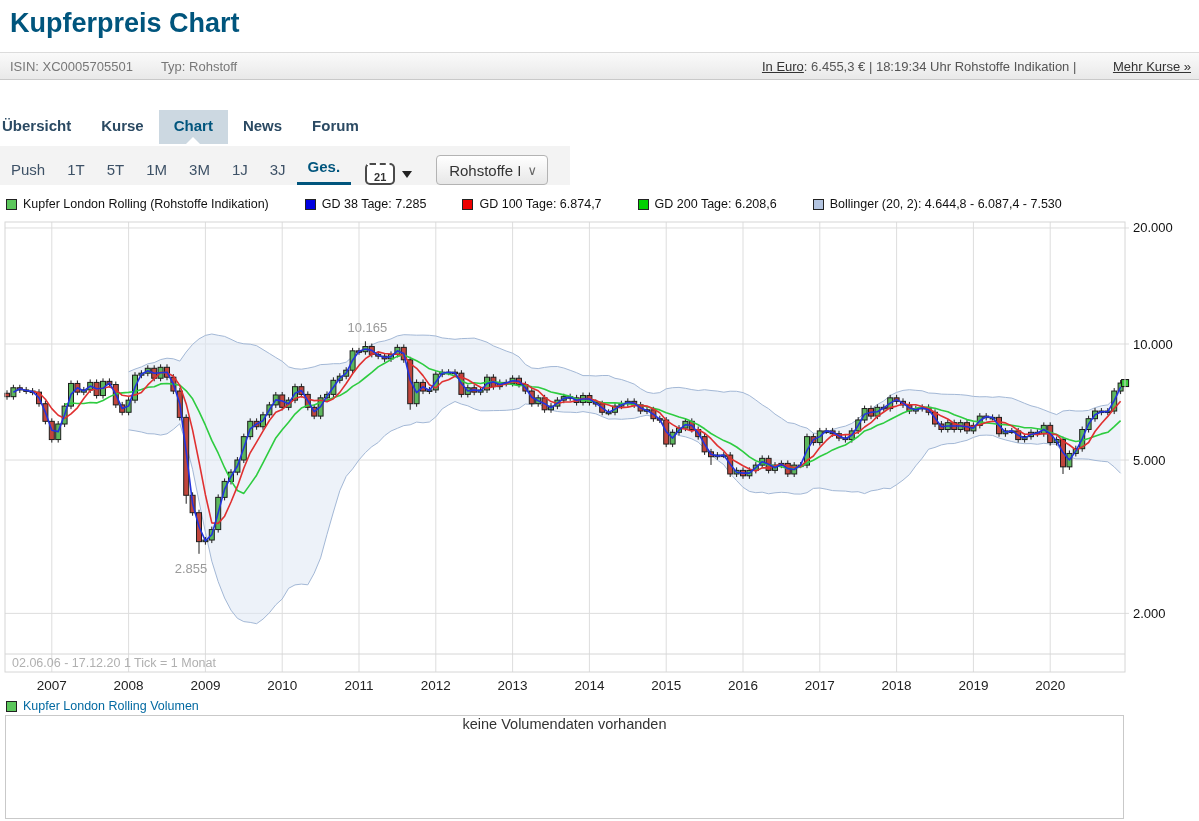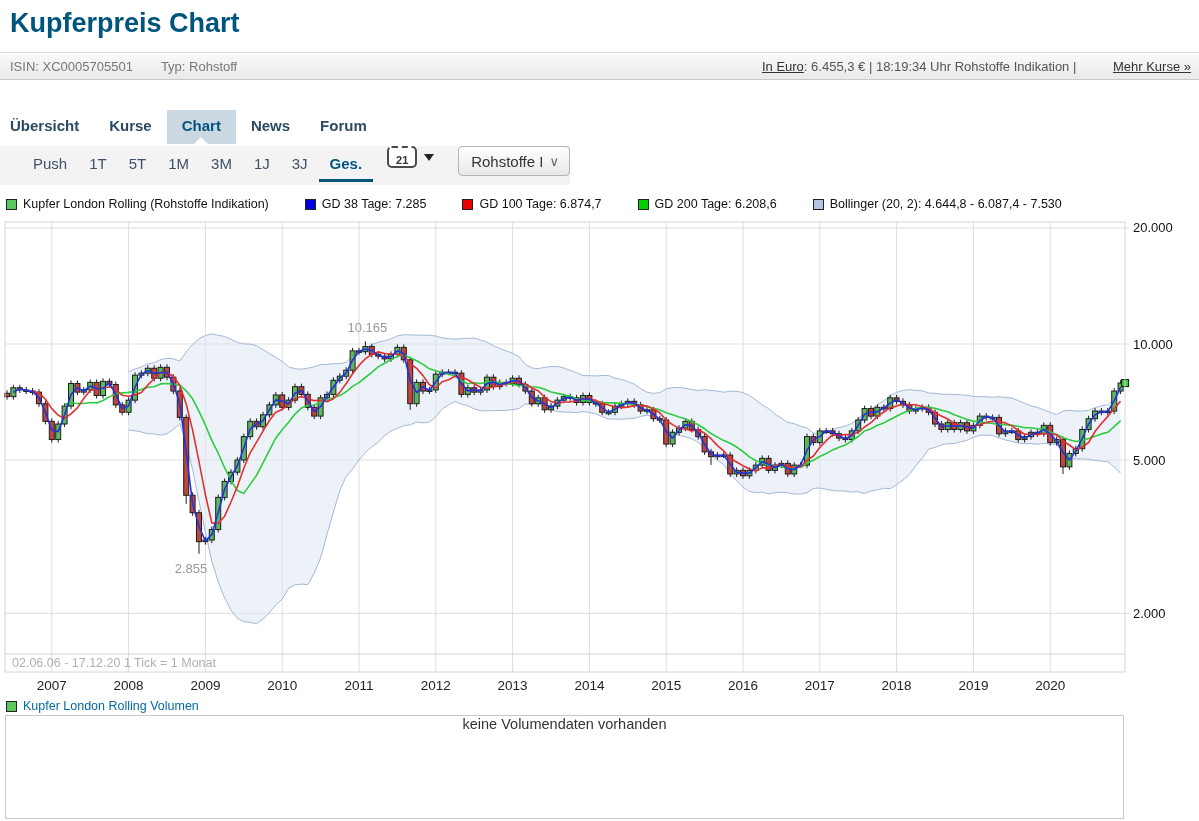--- a/index.html
+++ b/index.html
@@ -12,29 +12,29 @@
   .trend-circle { width:26px; height:26px; border-radius:50%; background:#2bc287; display:flex; align-items:center; justify-content:center; }
   .trend-circle svg { width:13px; height:13px; }
   .chg { font-size:26px; color:#1caf76; }
   .strip { position:absolute; top:52px; left:0; width:1199px; height:28px;
            background:linear-gradient(#fafafa,#e9e9e9); border-top:1px solid #dcdcdc; border-bottom:1px solid #c9c9c9;
            display:flex; align-items:center; justify-content:space-between; padding:0 8px 0 10px; font-size:13px; color:#777; }
   .strip-left span { margin-right:28px; }
   .strip-right { color:#555; }
   .strip-right a { color:#333; font-weight:400; text-decoration:underline; cursor:pointer;padding-left:33px; }
   
-  .tabs { position:absolute; top:110px; left:0; width:1199px; height:34px; display:flex; padding-left:10px; }
+  .tabs { position:absolute; top:110px; left:0; width:1199px; height:34px; display:flex; padding-left:2px; }
   .tab { position:relative; font-size:15px; font-weight:700; color:#2b4a63; padding:7px 15px 0 15px; height:34px; cursor:pointer; }
   .tab:first-child { padding-left:0; }
   .tab.active { background:#ccd8e1; color:#00557d; padding-left:15px; }
   .tab.active::after { content:""; position:absolute; left:50%; bottom:0; transform:translateX(-50%);
                        border-left:7px solid transparent; border-right:7px solid transparent; border-bottom:7px solid #fff; }
   
   .toolbar { position:absolute; top:146px; left:0; width:570px; height:39px; background:#f3f3f3;
-             display:flex; align-items:flex-start; padding-left:22px; }
+             display:flex; align-items:flex-end; padding-left:0; }
   .tool-item { font-size:15px; color:#3d5166; padding:9px 11px 7px 11px; cursor:pointer; }
   .tool-item.active { color:#00557d; font-weight:700; border-bottom:3px solid #00557d; }
   .cal-wrap { display:flex; align-items:center; margin-left:14px; cursor:pointer; }
   .calendar { width:30px; height:22px; background:#fff; border:2px solid #4a4a4a; border-top:2px dashed #4a4a4a;
               border-radius:5px; font-size:11px; font-weight:700; color:#333; display:flex; align-items:flex-end; justify-content:center; }
   .cal-caret { width:0; height:0; border-left:5px solid transparent; border-right:5px solid transparent; border-top:7px solid #222; margin-left:7px; }
   .dropdown-btn { margin-left:24px; height:30px; padding:0 10px 0 12px; border:1px solid #b3b3b3; border-radius:4px;
                   background:linear-gradient(#ffffff,#e7e7e7); font-size:15px; color:#333;
                   display:flex; align-items:center; gap:6px; cursor:pointer; }
   .chevron { color:#666; font-size:13px; }

